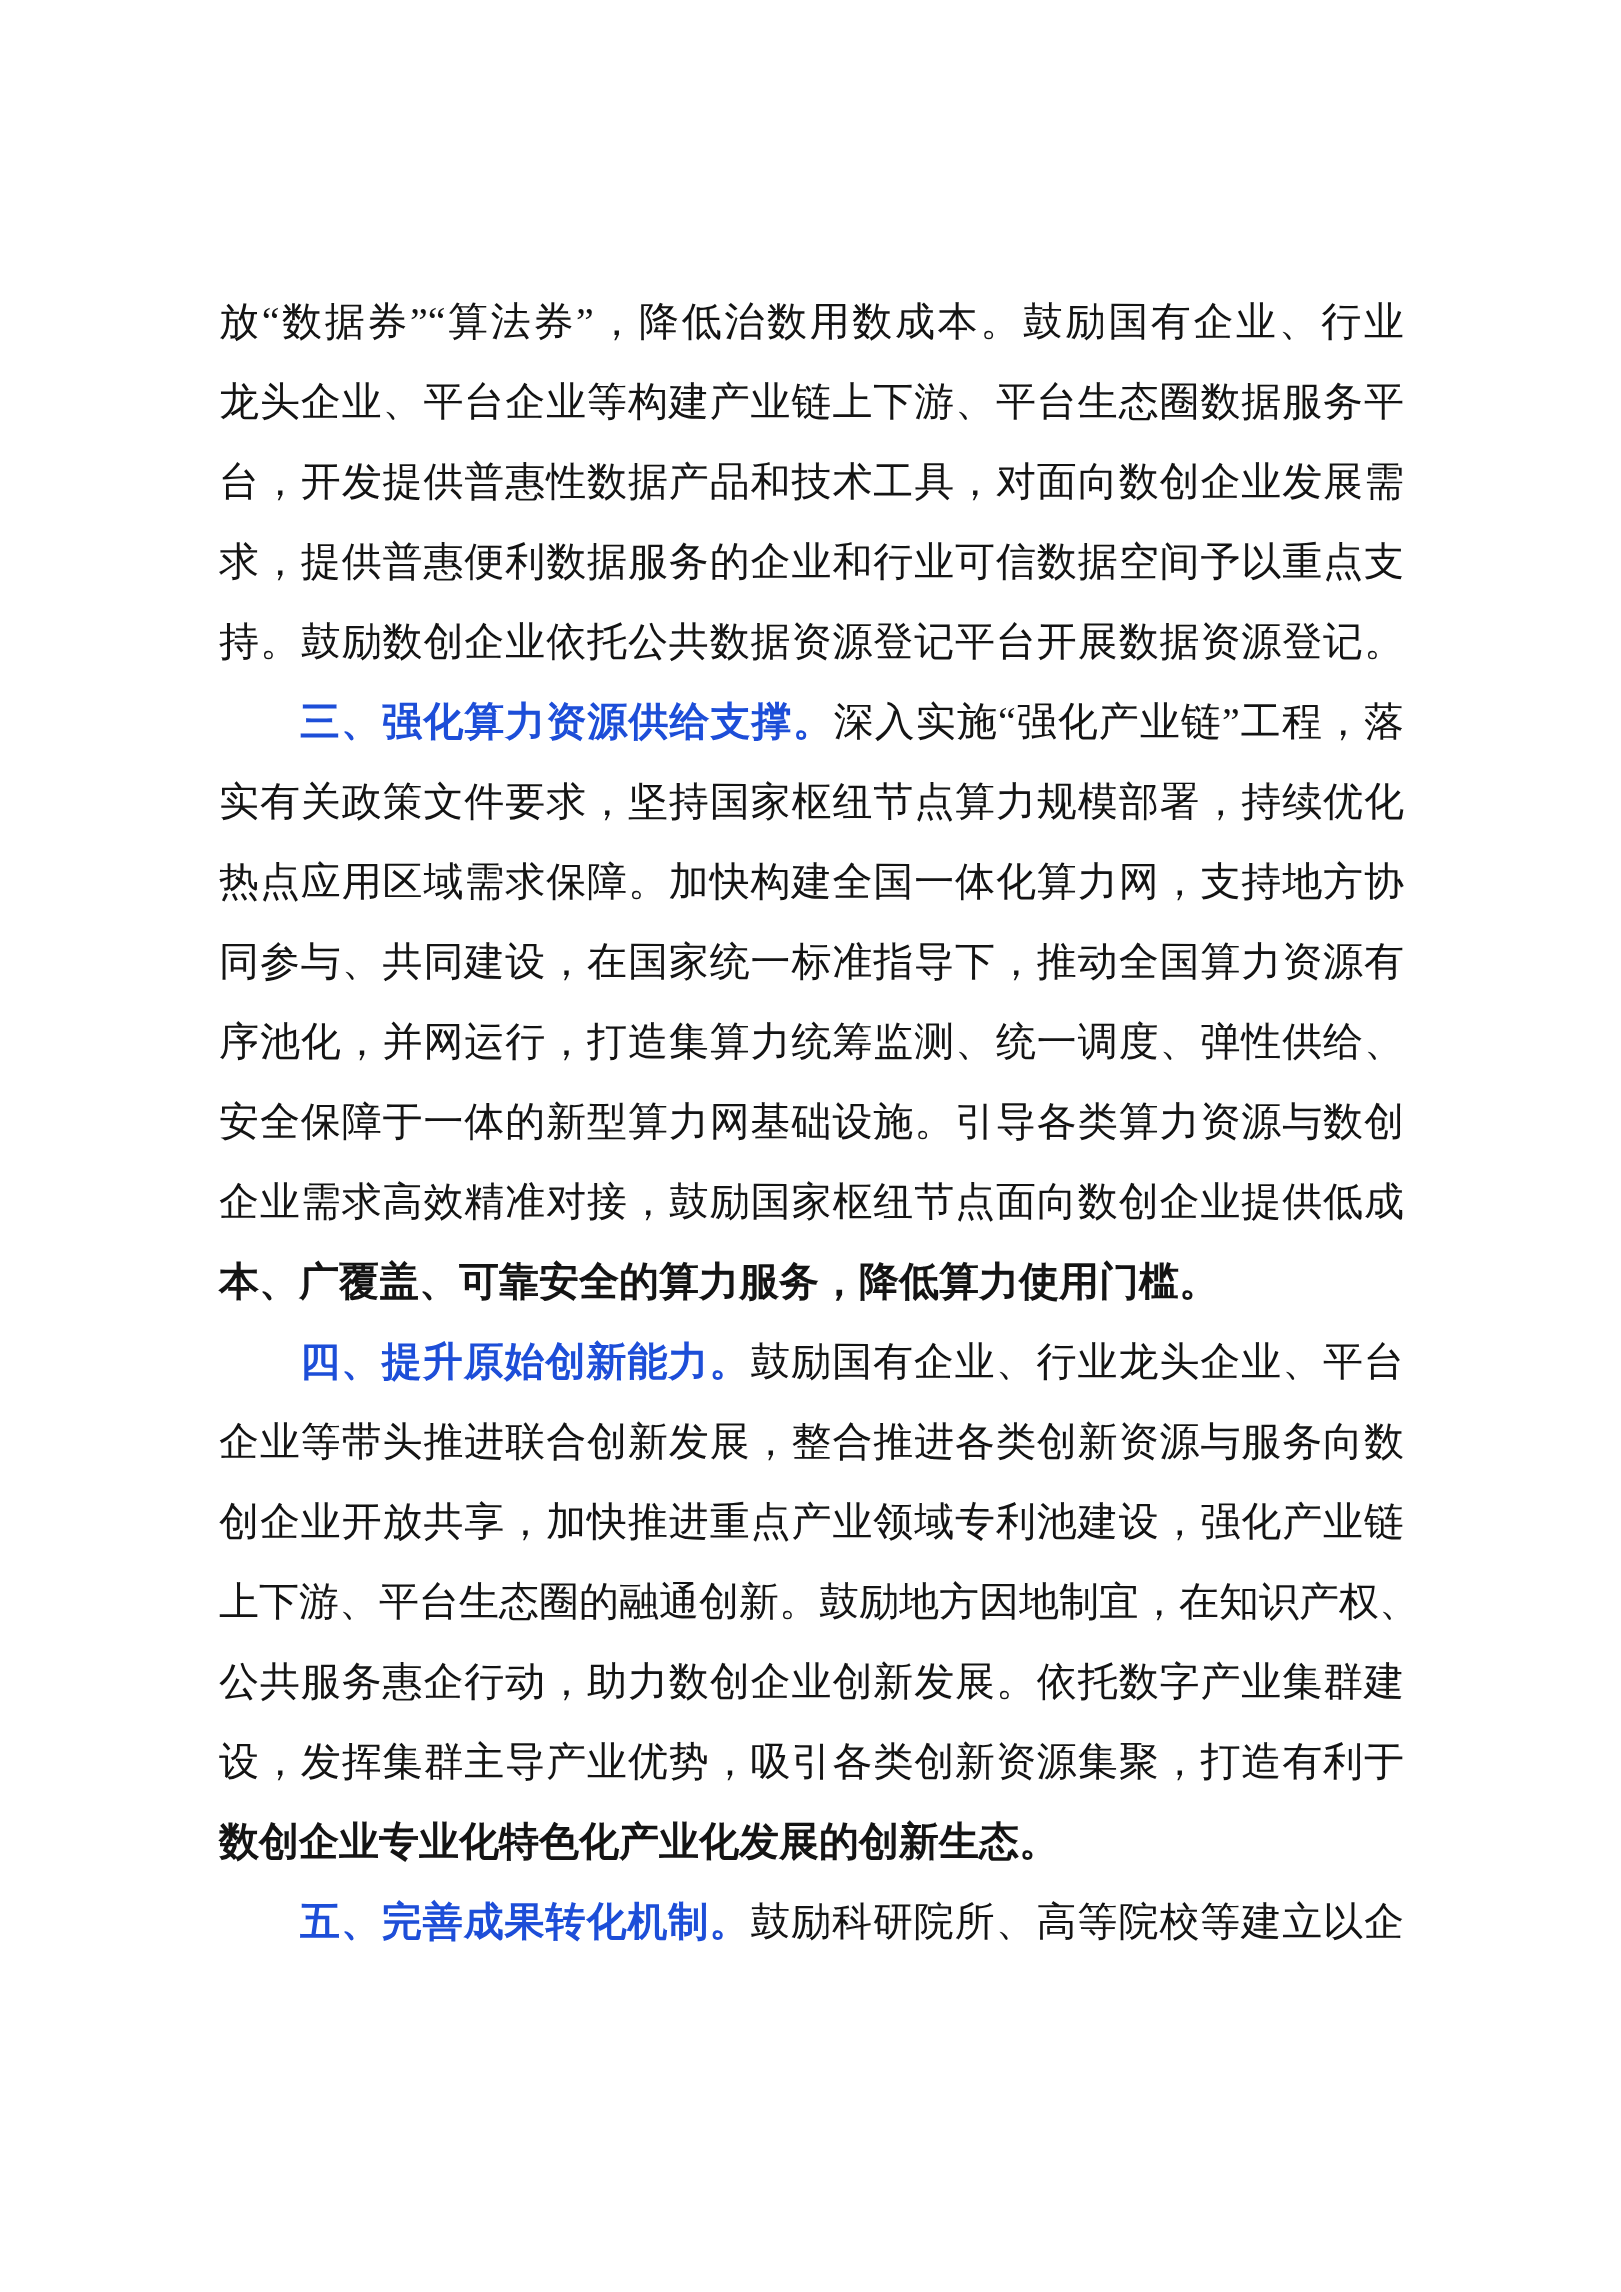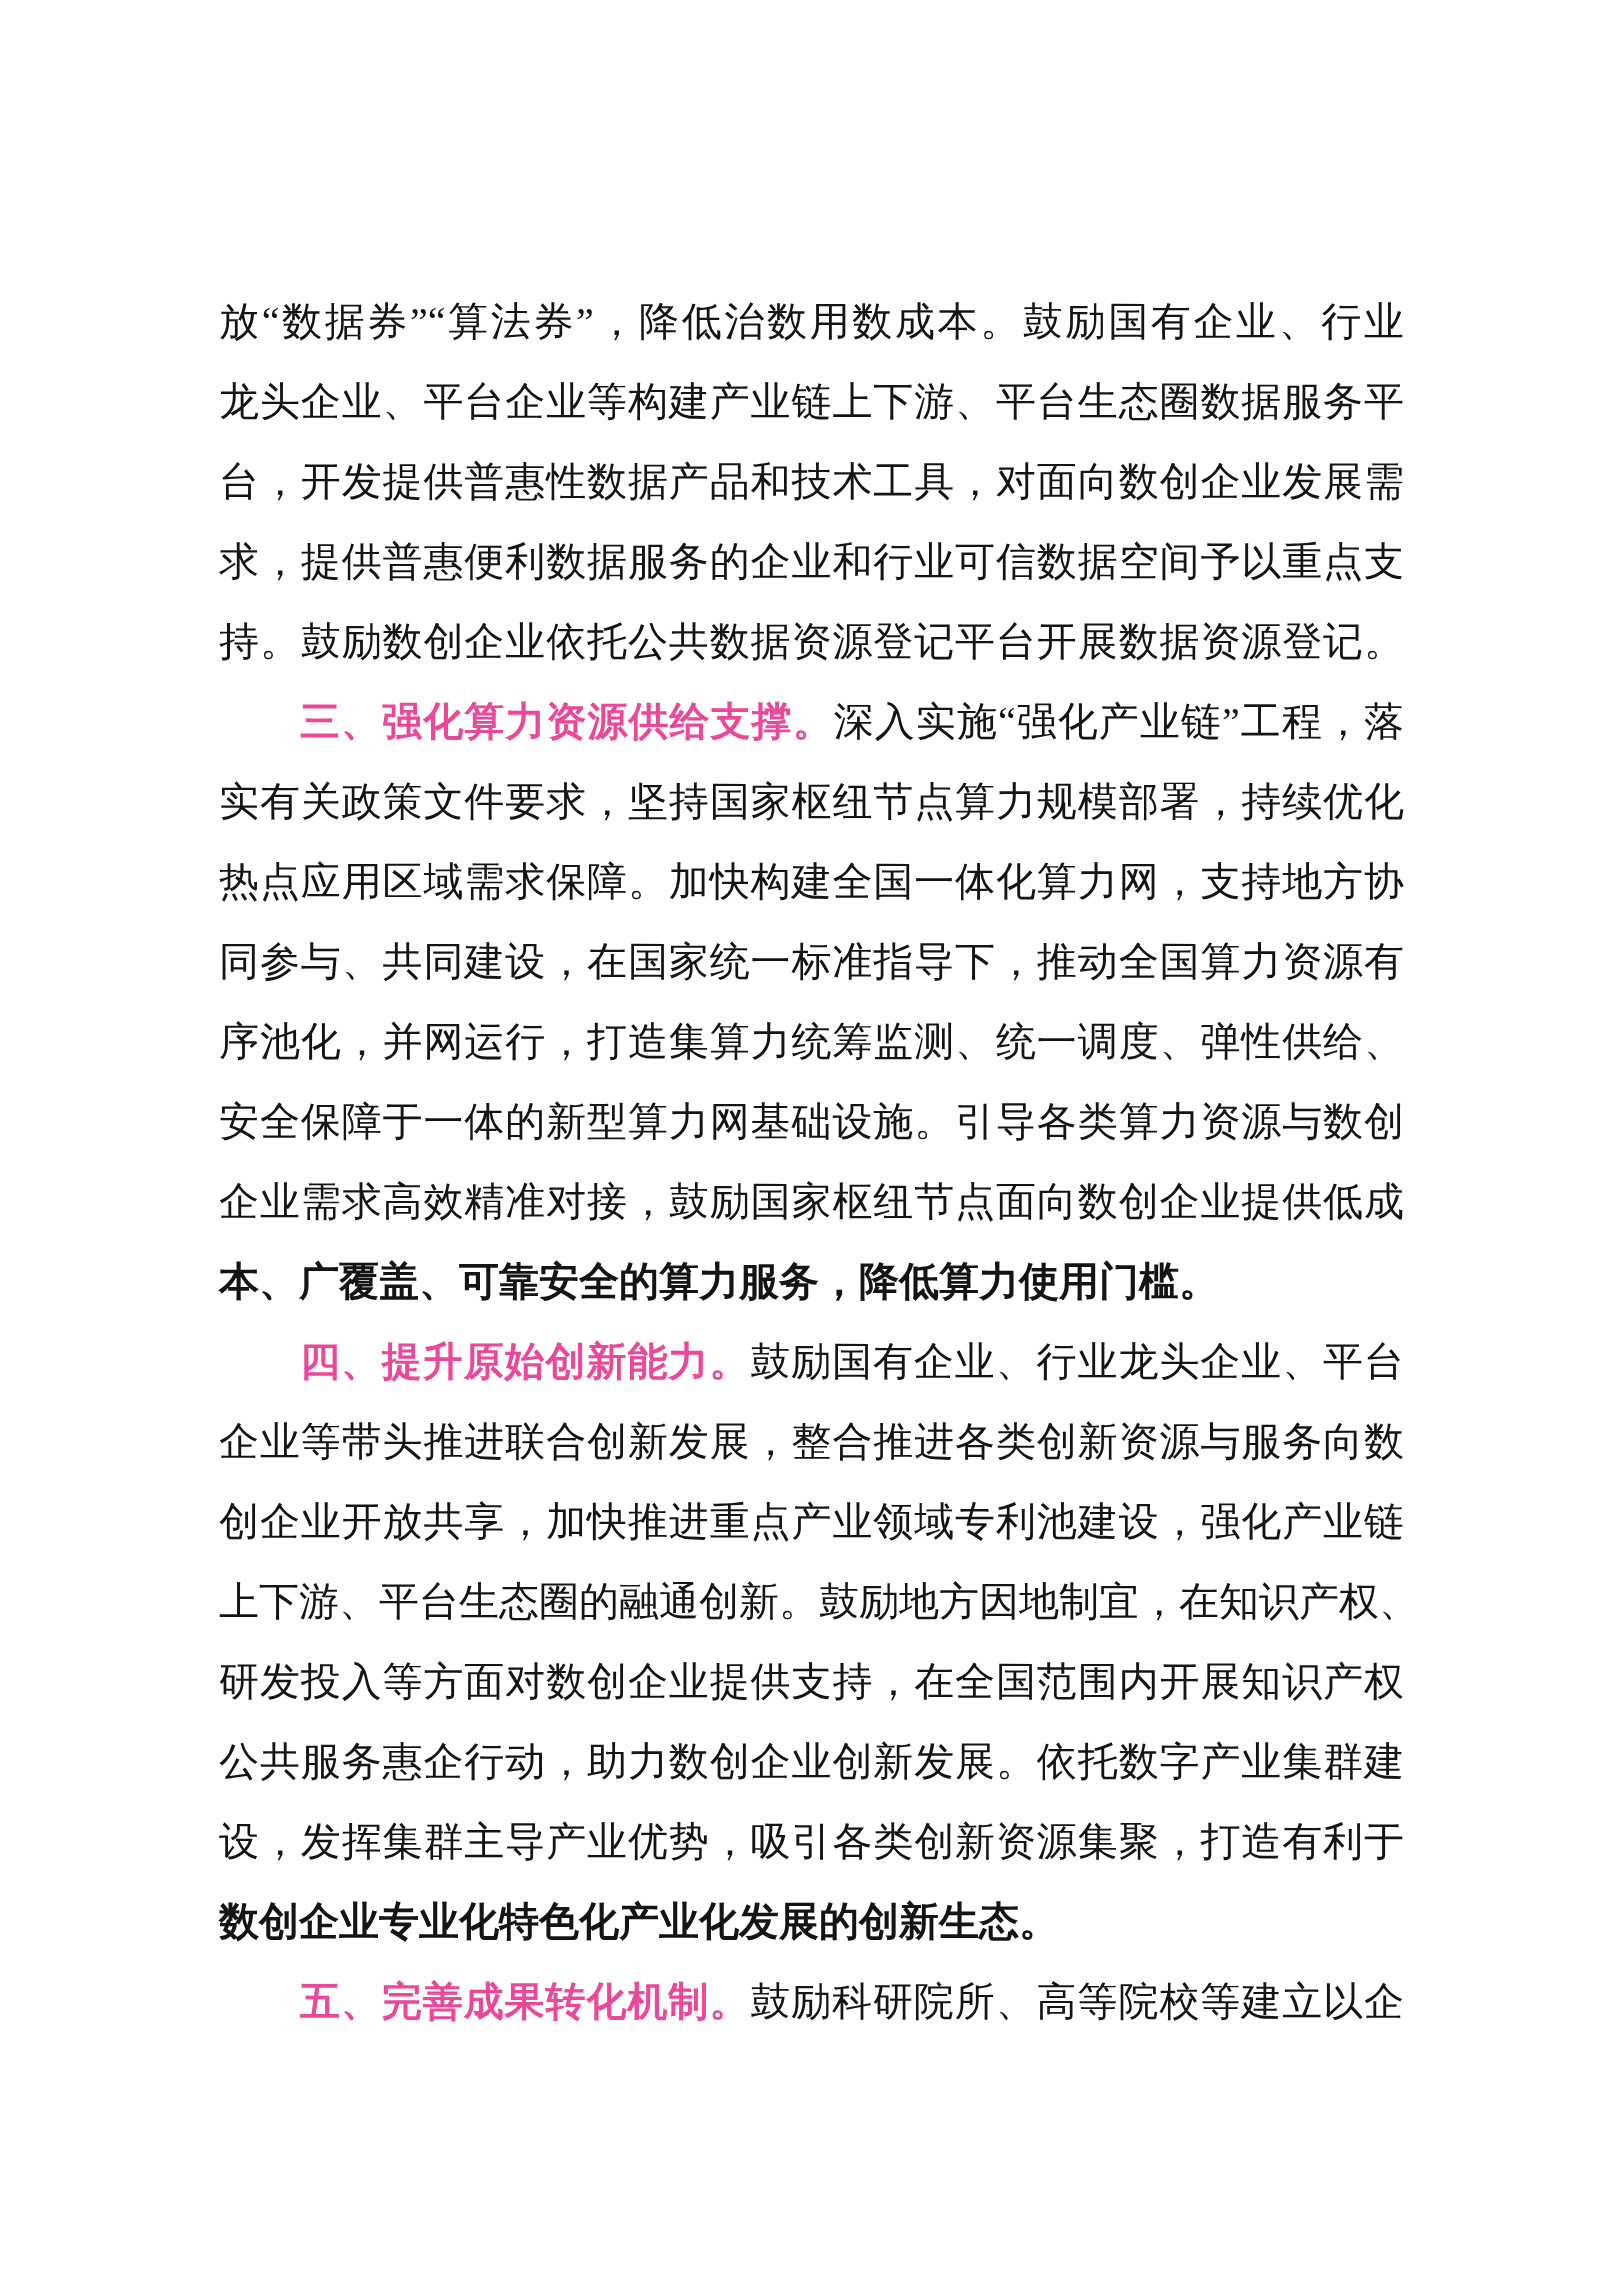--- a/index.html
+++ b/index.html
@@ -36,21 +36,21 @@
     text-align: left;
     text-align-last: left;
     font-weight: bold;
   }
   .line.indent {
     padding-left: 81px;
   }
   .hei {
     font-family: Liberation Serif, serif;
     font-weight: 700;
-    color: #ec4899;
+    color: #1d4ed8;
   }
 </style>
 </head>
 <body>
 
 <div class="page">
   <div class="text-block">
       <div class="line"><span>放“数据券”“算法券”，降低治数用数成本。鼓励国有企业、行业</span></div>
       <div class="line"><span>龙头企业、平台企业等构建产业链上下游、平台生态圈数据服务平</span></div>
       <div class="line"><span>台，开发提供普惠性数据产品和技术工具，对面向数创企业发展需</span></div>
@@ -61,20 +61,19 @@
       <div class="line"><span>热点应用区域需求保障。加快构建全国一体化算力网，支持地方协</span></div>
       <div class="line"><span>同参与、共同建设，在国家统一标准指导下，推动全国算力资源有</span></div>
       <div class="line"><span>序池化，并网运行，打造集算力统筹监测、统一调度、弹性供给、</span></div>
       <div class="line"><span>安全保障于一体的新型算力网基础设施。引导各类算力资源与数创</span></div>
       <div class="line"><span>企业需求高效精准对接，鼓励国家枢纽节点面向数创企业提供低成</span></div>
       <div class="line short"><span>本、广覆盖、可靠安全的算力服务，降低算力使用门槛。</span></div>
       <div class="line indent"><span class="hei">四、提升原始创新能力。</span><span>鼓励国有企业、行业龙头企业、平台</span></div>
       <div class="line"><span>企业等带头推进联合创新发展，整合推进各类创新资源与服务向数</span></div>
       <div class="line"><span>创企业开放共享，加快推进重点产业领域专利池建设，强化产业链</span></div>
       <div class="line"><span>上下游、平台生态圈的融通创新。鼓励地方因地制宜，在知识产权、</span></div>
-      <div class="line"><span>研发投入等方面对数创企业提供支持，在全国范围内开展知识产权</span></div>
       <div class="line"><span>公共服务惠企行动，助力数创企业创新发展。依托数字产业集群建</span></div>
       <div class="line"><span>设，发挥集群主导产业优势，吸引各类创新资源集聚，打造有利于</span></div>
       <div class="line short"><span>数创企业专业化特色化产业化发展的创新生态。</span></div>
       <div class="line indent"><span class="hei">五、完善成果转化机制。</span><span>鼓励科研院所、高等院校等建立以企</span></div>
     </div>
 </div>
 
 
 </body></html>

